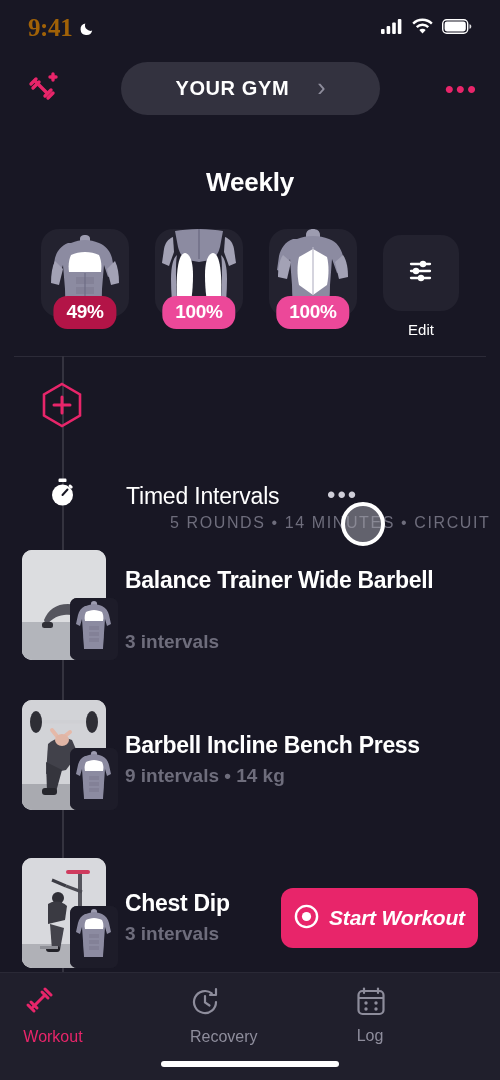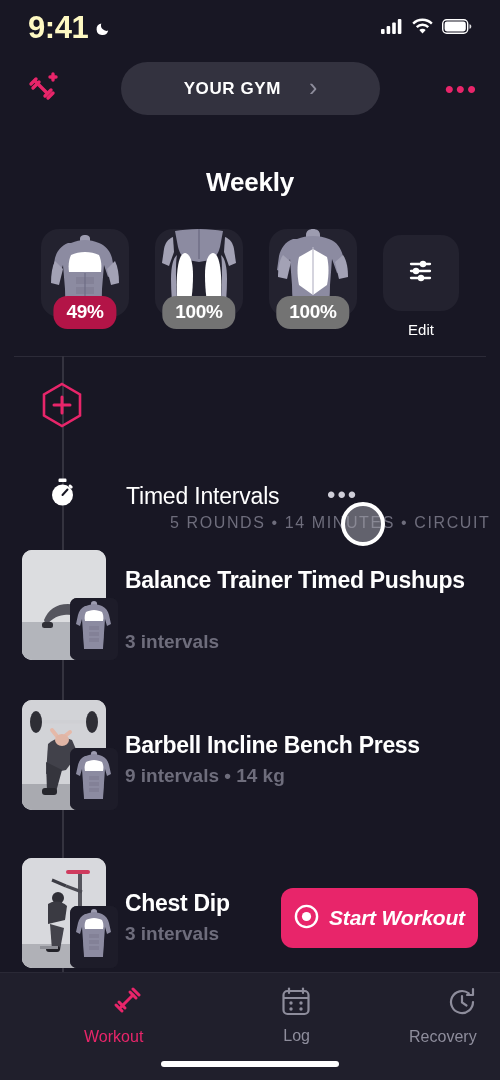--- a/index.html
+++ b/index.html
@@ -11,40 +11,40 @@
   }
   .phone { position:relative; width:500px; height:1080px; background:#181724; }
 
   
   .statusbar {
     position:absolute; top:0; left:0; width:500px; height:56px;
     display:flex; align-items:center; justify-content:space-between;
     padding:0 28px;
   }
   .sb-left { display:flex; align-items:center; gap:7px; }
-  .sb-time { color:#fef9c3; font-size:31px; font-weight:600; letter-spacing:-0.4px; }
+  .sb-time { color:#a16207; font-size:25px; font-weight:600; letter-spacing:-0.4px;font-family:Liberation Serif, serif; }
   .moon { width:17px; height:17px; position:relative; }
   .moon svg { display:block; }
   .sb-right { display:flex; align-items:center; gap:9px; }
 
   
   .topbar {
     position:absolute; top:58px; left:0; width:500px; height:62px;
     display:flex; align-items:center; justify-content:space-between;
     padding:0 22px;
   }
   .gym-pill {
     position:absolute; left:121px; top:62px;
     width:259px; height:53px; border-radius:27px;
     background:#33323f;
     display:flex; align-items:center; justify-content:center;
     gap:28px;
   }
   .gym-pill .label {
-    color:#ffffff; font-size:17px; font-weight:700; letter-spacing:0.6px;
+    color:#ffffff; font-size:20px; font-weight:700; letter-spacing:0.6px;
   }
   .chev { color:#8e8d9c; font-size:25px; font-weight:300; line-height:1; margin-top:-2px;}
   .dots-menu { color:#e8256a; font-size:26px; letter-spacing:2px; line-height:1; }
 
   
   .weekly-title {
     position:absolute; top:167px; width:500px; text-align:center;
     color:#fff; font-size:26px; font-weight:700; letter-spacing:-0.2px;
   }
   .muscle-row {
@@ -55,21 +55,21 @@
     position:relative; width:88px; height:88px;
     border-radius:18px; background:#23222f; overflow:visible;
   }
   .muscle-card .clip {
     position:absolute; inset:0; border-radius:18px; overflow:hidden;
   }
   .badge {
     position:absolute; left:50%; transform:translateX(-50%);
     bottom:-12px;
     padding:5px 13px 6px; border-radius:14px;
-    background:#737373; color:#fff;
+    background:#ec4899; color:#fff;
     font-size:19px; font-weight:700; white-space:nowrap;
     letter-spacing:-0.3px;
   }
   .badge.active { background:#b31447; }
   .edit-card {
     position:relative; width:76px; height:76px; border-radius:18px;
     background:#23222f; display:flex; align-items:center; justify-content:center;
     margin-top:6px;
   }
   .edit-wrap { display:flex; flex-direction:column; align-items:center; }
@@ -142,21 +142,21 @@
   }
 
   
   .tabbar {
     position:absolute; left:0; bottom:0; width:500px; height:108px;
     background:#201f2c;
     display:flex; align-items:flex-start; justify-content:space-around;
     padding-top:14px;
     border-top:1px solid #2a2936;
   }
-  .tab { display:flex; flex-direction:column; align-items:flex-end; gap:7px; width:120px; }
+  .tab { display:flex; flex-direction:column; align-items:flex-start; gap:7px; width:120px; }
   .tab .lbl { font-size:16px; font-weight:500; }
   .tab.active .lbl { color:#e8256a; }
   .tab .lbl { color:#8e8d9c; }
   .home-ind {
     position:absolute; bottom:13px; left:50%; transform:translateX(-50%);
     width:178px; height:6px; border-radius:3px; background:#fff;
   }
 
   
   .cursor {
@@ -343,21 +343,21 @@
     <div class="ex-badge" style="top:48px;">
       <svg width="48" height="62" viewBox="0 0 48 62">
         <rect width="48" height="62" fill="#1d1c29"></rect>
         <path d="M24 3c2 0 3 1 3 2.5V9h-6V5.5C21 4 22 3 24 3z" fill="#9d9cb0"></path>
         <path d="M16 8c3-1 5-2 8-2s5 1 8 2c4 2 6 5 7 9l2 9-4 2-2-7-1 14c0 6-1 12-1 16H14c0-4-1-10-1-16l-1-14-2 7-4-2 2-9c1-4 3-7 7-9z" fill="#8c8ba1"></path>
         <path d="M16 14c2-1 5-2 8-2v11h-9c-1-4 0-7 1-9z" fill="#ffffff"></path>
         <path d="M32 14c-2-1-5-2-8-2v11h9c1-4 0-7-1-9z" fill="#ffffff"></path>
         <path d="M19 28h10v4H19zM19 34h10v4H19zM19 40h10v4H19z" fill="#7b7a90" opacity="0.55"></path>
       </svg>
     </div>
-    <div class="ex-title" style="top:15px;">Balance Trainer Timed Pushups</div>
+    <div class="ex-title" style="top:15px;">Balance Trainer Wide Barbell</div>
     <div class="ex-sub" style="top:81px;">3 intervals</div>
   </div>
 
   <div class="ex-row" style="top:700px;height:140px;">
     <div class="ex-thumb" style="top:0;">
       <svg width="84" height="110" viewBox="0 0 84 110">
         <rect width="84" height="110" fill="#d2d3d7"></rect>
         <rect y="84" width="84" height="26" fill="#a9aab0"></rect>
         <g>
           <rect x="10" y="20" width="64" height="3.5" rx="1.7" fill="#cfd0d4"></rect>
@@ -440,39 +440,39 @@
             <line x1="8" y1="15" x2="14" y2="21"></line>
             <line x1="19" y1="5" x2="25" y2="11"></line>
             <line x1="22" y1="2" x2="28" y2="8"></line>
           </g>
         </svg>
       </span>
       <span class="lbl">Workout</span>
     </div>
     <div class="tab">
       <span>
+        <svg width="30" height="30" viewBox="0 0 30 30">
+          <path d="M26 15a11 11 0 1 1-4.2-8.6" fill="none" stroke="#8e8d9c" stroke-width="2.2" stroke-linecap="round"></path>
+          <path d="M26 2v6h-6" fill="none" stroke="#8e8d9c" stroke-width="2.2" stroke-linecap="round" stroke-linejoin="round"></path>
+          <path d="M15 9v6.5l4.5 3" fill="none" stroke="#8e8d9c" stroke-width="2.2" stroke-linecap="round"></path>
+        </svg>
+      </span>
+      <span class="lbl">Recovery</span>
+    </div>
+    <div class="tab">
+      <span>
         <svg width="28" height="29" viewBox="0 0 28 29">
           <rect x="1.5" y="4" width="25" height="23" rx="4" fill="none" stroke="#8e8d9c" stroke-width="2.2"></rect>
           <line x1="7" y1="1.5" x2="7" y2="6" stroke="#8e8d9c" stroke-width="2.2" stroke-linecap="round"></line>
           <line x1="21" y1="1.5" x2="21" y2="6" stroke="#8e8d9c" stroke-width="2.2" stroke-linecap="round"></line>
           <line x1="1.5" y1="11" x2="26.5" y2="11" stroke="#8e8d9c" stroke-width="2"></line>
           <circle cx="9" cy="16" r="1.7" fill="#8e8d9c"></circle>
           <circle cx="19" cy="16" r="1.7" fill="#8e8d9c"></circle>
           <circle cx="9" cy="22" r="1.7" fill="#8e8d9c"></circle>
           <circle cx="19" cy="22" r="1.7" fill="#8e8d9c"></circle>
         </svg>
       </span>
       <span class="lbl">Log</span>
     </div>
-    <div class="tab">
-      <span>
-        <svg width="30" height="30" viewBox="0 0 30 30">
-          <path d="M26 15a11 11 0 1 1-4.2-8.6" fill="none" stroke="#8e8d9c" stroke-width="2.2" stroke-linecap="round"></path>
-          <path d="M26 2v6h-6" fill="none" stroke="#8e8d9c" stroke-width="2.2" stroke-linecap="round" stroke-linejoin="round"></path>
-          <path d="M15 9v6.5l4.5 3" fill="none" stroke="#8e8d9c" stroke-width="2.2" stroke-linecap="round"></path>
-        </svg>
-      </span>
-      <span class="lbl">Recovery</span>
-    </div>
     <div class="home-ind"></div>
   </div>
 
 </div>
 
 </body></html>

